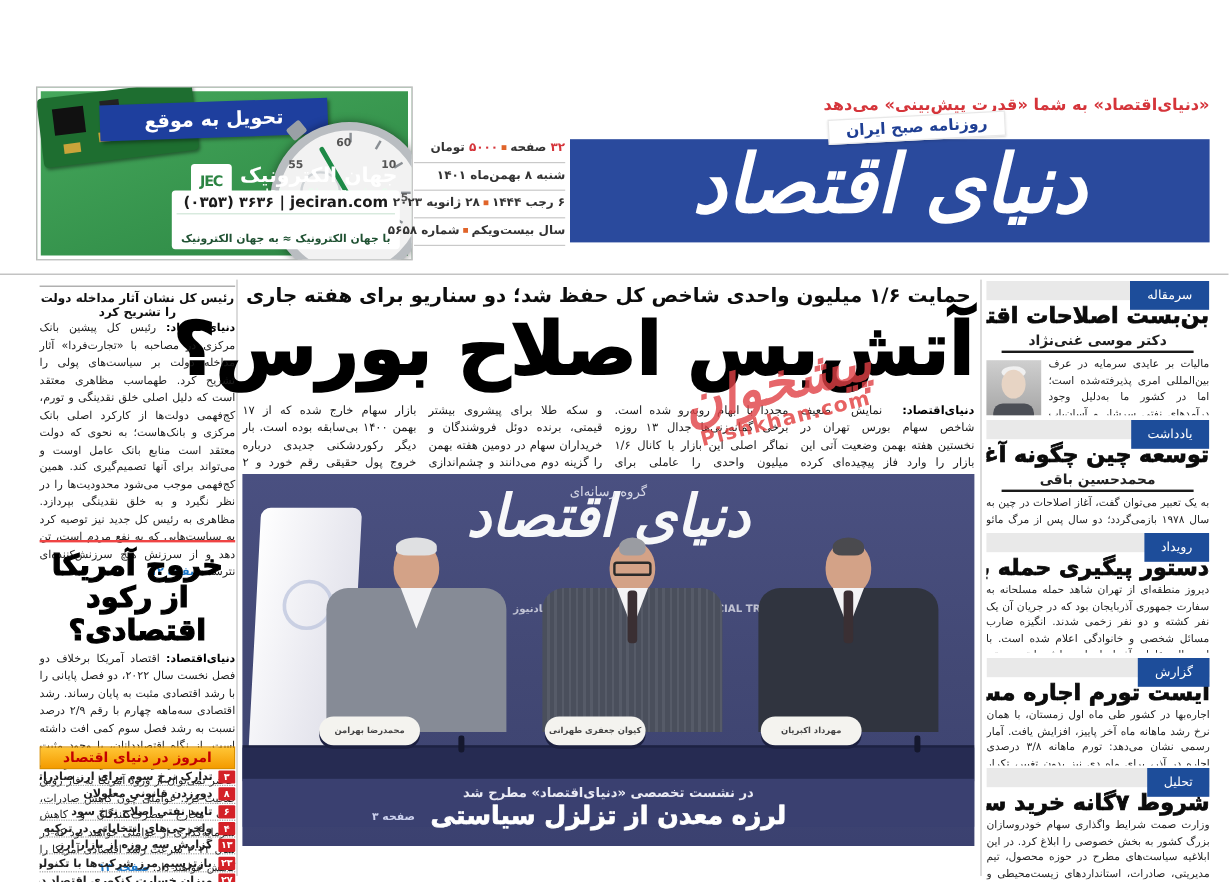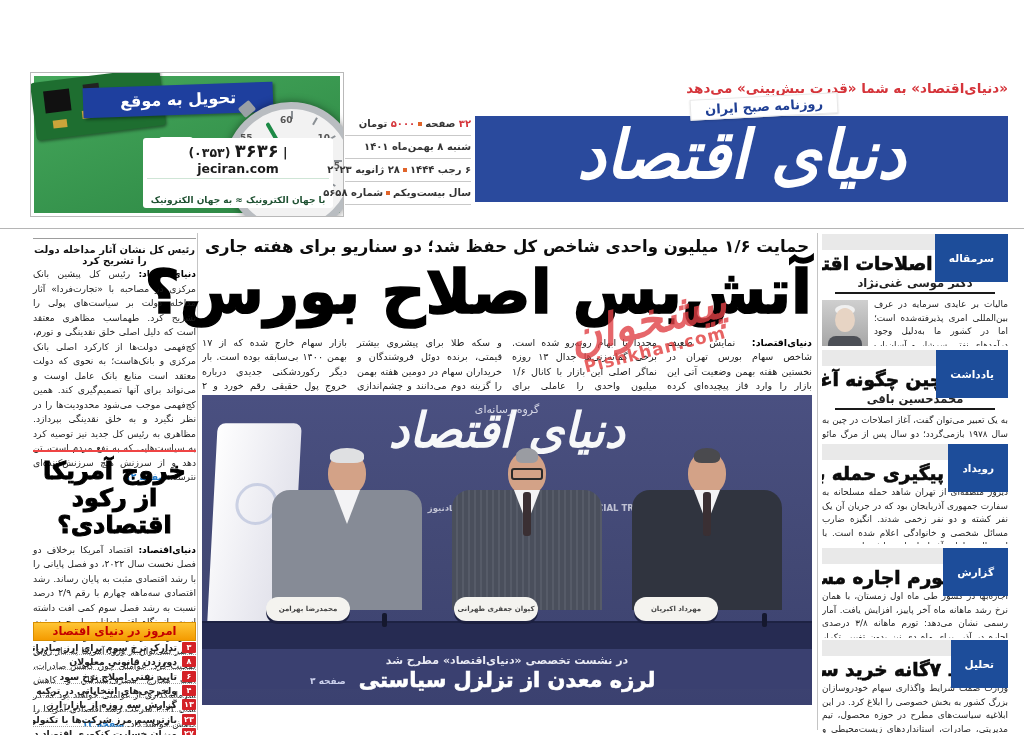--- a/index.html
+++ b/index.html
@@ -32,21 +32,21 @@
   .watch .wnum{position:absolute;font-size:9px;color:#555;font-weight:bold;}
   .brand{position:absolute;right:12px;top:64px;display:flex;align-items:center;gap:7px;direction:ltr;}
   .jec-box{width:34px;height:28px;background:#fff;color:#2c8443;font-weight:bold;font-size:12px;
       display:flex;align-items:center;justify-content:center;border-radius:3px;letter-spacing:-1px;}
   .brand-txt{text-align:right;color:#fff;direction:rtl;}
   .brand-fa{font-size:17px;font-weight:bold;line-height:18px;}
   .brand-en{font-size:7.5px;letter-spacing:1.5px;font-weight:bold;color:#eafbef;}
   .contact{position:absolute;right:10px;bottom:8px;width:182px;background:#fff;border-radius:3px;
       text-align:center;padding:2px 4px 3px;}
   .contact .ph{font-size:12.5px;font-weight:bold;color:#1b1b1b;direction:ltr;}
-  .contact .ph b{font-size:18px;}
+  .contact .ph b{font-size:12px;}
   .contact .tg{font-size:9px;color:#1f5132;border-top:1px solid #cfe5d6;margin-top:2px;padding-top:16px;font-weight:bold;}
 
   .tagline{right:16px;top:80px;color:#d5343a;font-weight:bold;font-size:13.5px;}
   .mastband{left:475px;top:116px;width:533px;height:86px;background:#2a4a9d;}
   .mast-title{position:absolute;left:0;top:-16px;width:100%;text-align:center;color:#fff;
       font-size:64px;font-weight:bold;font-style:italic;line-height:110px;transform:scaleY(1.05);
       letter-spacing:-2px;white-space:nowrap;}
   .subtitle{left:690px;top:96px;background:#fff;color:#1f3f94;border:1px solid #e8e8e8;
       font-size:13px;font-weight:bold;padding:2px 14px;transform:rotate(-3deg);box-shadow:0 1px 2px rgba(0,0,0,.15);}
   .infobox{left:345px;top:113px;width:126px;}
@@ -113,21 +113,21 @@
       color:#c40000;font-weight:bold;font-size:11.5px;text-align:center;}
   .titem{display:flex;align-items:center;height:13.3px;border-bottom:1px dotted #9f9f9f;}
   .tnum{width:14px;height:11px;background:#d42127;color:#fff;font-size:8px;font-weight:bold;text-align:center;
       line-height:11px;border-radius:1px;margin-left:5px;flex:none;}
   .tlabel{flex:1;font-size:9.3px;font-weight:bold;color:#222;white-space:nowrap;overflow:hidden;}
 
   
   .sec{left:822px;width:186px;overflow:hidden;}
   .tagrow{height:16px;background:#e9e9e9;position:relative;margin-bottom:3px;}
   .tag{position:absolute;right:0;top:0;height:16px;line-height:16px;background:#1d4d9a;color:#fff;
-      font-size:10.5px;font-weight:bold;padding:16px 14px;}
+      font-size:10.5px;font-weight:normal;padding:4px 14px;}
   .stitle{font-size:18.5px;font-weight:bold;text-align:center;color:#0c0c0c;-webkit-text-stroke:.6px #000;
       letter-spacing:-.5px;margin:2px 0 2px;white-space:nowrap;}
   .sauthor{font-size:11.5px;font-weight:bold;text-align:center;color:#222;border-bottom:2px solid #1a1a1a;
       width:86%;margin:0 auto 4px;padding-bottom:2px;}
   .sbody{font-size:8.9px;line-height:1.52;text-align:justify;color:#242424;}
   .portrait{float:left;width:46px;height:56px;margin:2px 6px 2px 0;background:linear-gradient(#cfcfcf,#9d9d9d);position:relative;}
   .portrait .phead{position:absolute;left:13px;top:8px;width:20px;height:24px;border-radius:50%;background:#e7d4c4;}
   .portrait .phair{position:absolute;left:13px;top:5px;width:20px;height:10px;border-radius:50%;background:#f0f0f0;}
   .portrait .psuit{position:absolute;left:6px;bottom:0;width:34px;height:20px;border-radius:8px 8px 0 0;background:#4c4f56;}
 </style>

